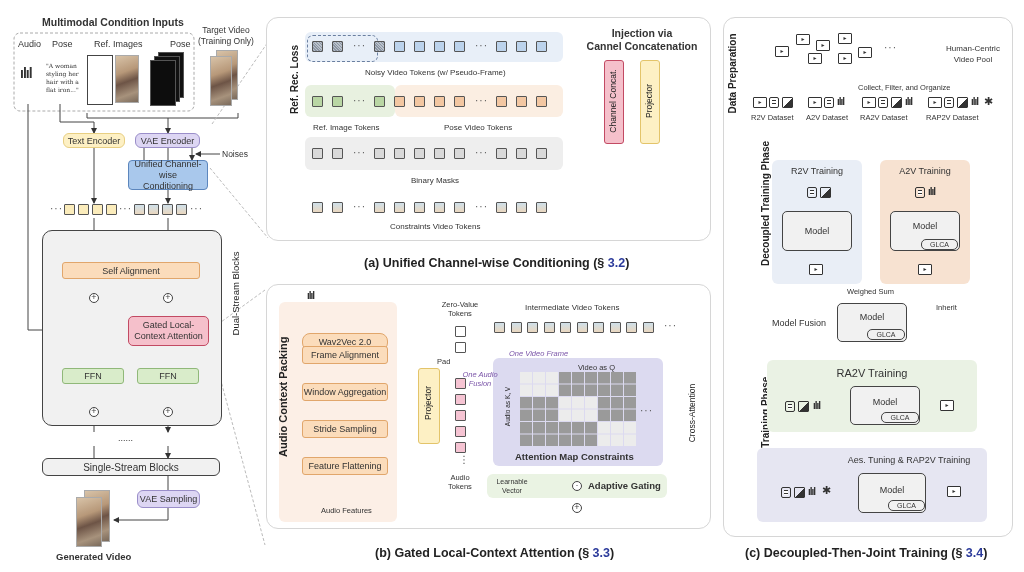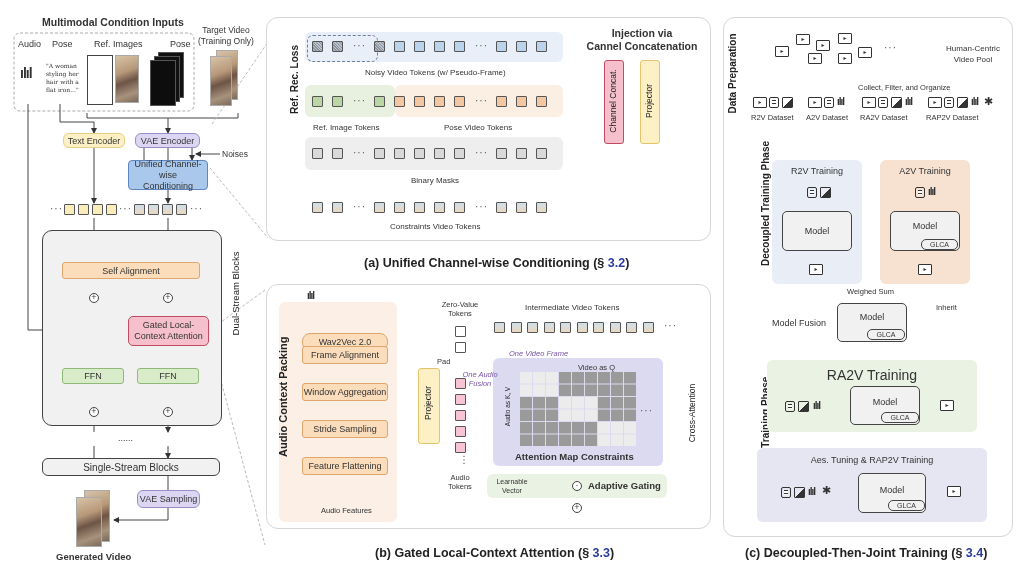--- a/index.html
+++ b/index.html
@@ -402,30 +402,30 @@
 <div class="icon-vid" style="left:809px;top:264px;">▸</div>
 <div class="icon-vid" style="left:918px;top:264px;">▸</div>
 <div class="t" style="left:847px;top:287px;font-size:7.5px;">Weighed Sum</div>
 <div class="t" style="left:936px;top:303px;font-size:7.5px;">Inherit</div>
 <div class="t" style="left:772px;top:318px;font-size:9px;">Model Fusion</div>
 <div class="box" style="left:837px;top:303px;width:70px;height:39px;background:#f1f1f1;border:1.3px solid #444;border-radius:5px;font-size:9px;align-items:flex-start;padding-top:8px;">Model</div>
 <div class="box" style="left:867px;top:329px;width:38px;height:11px;background:#f1f1f1;border:1.1px solid #444;border-radius:5px;font-size:7px;">GLCA</div>
 
 <div class="vert bold" style="left:700px;top:420px;width:130px;text-align:center;font-size:10px;">Joint Training Phase</div>
 <div class="abs" style="left:767px;top:360px;width:210px;height:72px;background:#eaf2e4;border-radius:6px;"></div>
-<div class="t tc" style="left:767px;top:367px;width:210px;font-size:14px;">RA2V Training</div>
+<div class="t tc" style="left:767px;top:367px;width:210px;font-size:11px;">RA2V Training</div>
 <div class="icon-doc" style="left:785px;top:401px;"></div>
 <div class="icon-img" style="left:798px;top:401px;"></div>
 <div class="icon-aud" style="left:813px;top:400px;">ılıl</div>
 <div class="box" style="left:850px;top:386px;width:70px;height:39px;background:#f1f1f1;border:1.3px solid #444;border-radius:5px;font-size:9px;align-items:flex-start;padding-top:10px;">Model</div>
 <div class="box" style="left:881px;top:412px;width:38px;height:11px;background:#f1f1f1;border:1.1px solid #444;border-radius:5px;font-size:7px;">GLCA</div>
 <div class="icon-vid" style="left:940px;top:400px;">▸</div>
 
 <div class="abs" style="left:757px;top:448px;width:230px;height:74px;background:#e6e6f2;border-radius:6px;"></div>
-<div class="t tc" style="left:757px;top:455px;width:230px;font-size:9px;">Aes. Tuning &amp; RAP2V Training</div>
+<div class="t tc" style="left:794px;top:455px;width:230px;font-size:9px;">Aes. Tuning &amp; RAP2V Training</div>
 <div class="icon-doc" style="left:781px;top:487px;"></div>
 <div class="icon-img" style="left:794px;top:487px;"></div>
 <div class="icon-aud" style="left:808px;top:486px;">ılıl</div>
 <div class="icon-pose" style="left:822px;top:484px;">✱</div>
 <div class="box" style="left:858px;top:473px;width:68px;height:40px;background:#f1f1f1;border:1.3px solid #444;border-radius:5px;font-size:9px;align-items:flex-start;padding-top:11px;">Model</div>
 <div class="box" style="left:888px;top:500px;width:37px;height:11px;background:#f1f1f1;border:1.1px solid #444;border-radius:5px;font-size:7px;">GLCA</div>
 <div class="icon-vid" style="left:947px;top:486px;">▸</div>
 <div class="caption" style="left:745px;top:546px;text-align:right;"><span>(c) Decoupled-Then-Joint Training (§ </span><span class="ref">3.4</span><span>)</span></div>
 
 </body></html>

